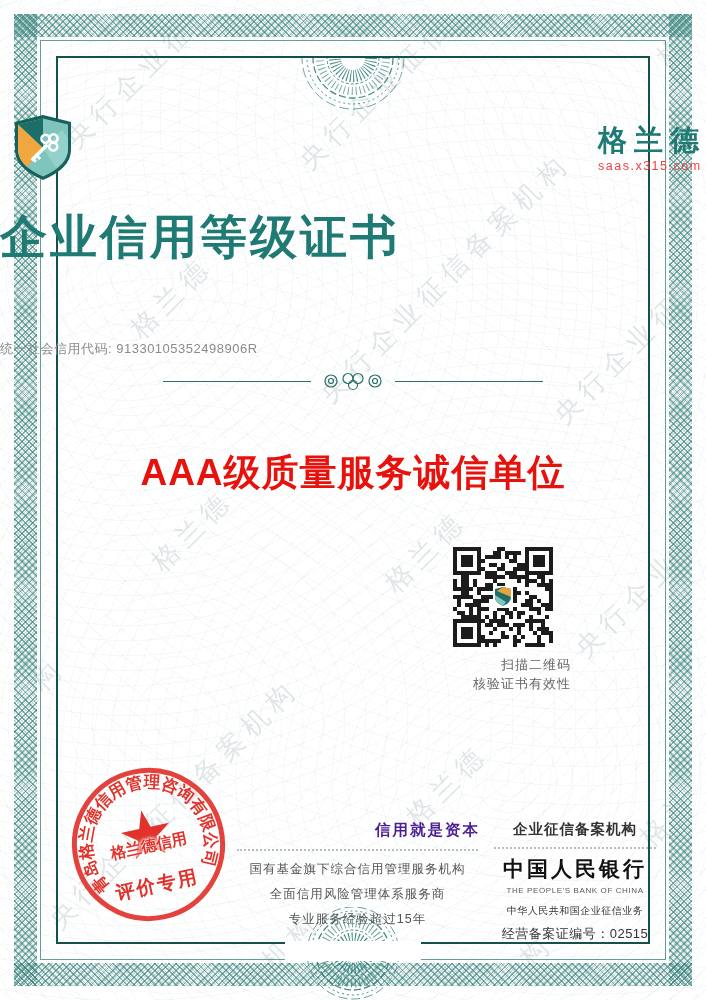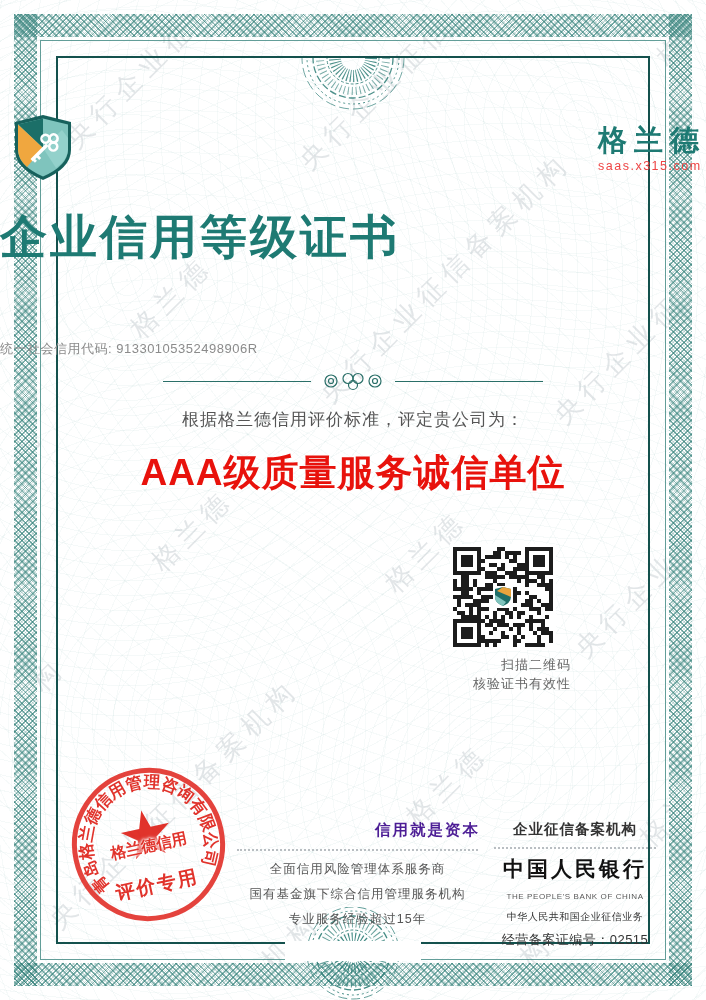--- a/index.html
+++ b/index.html
@@ -65,21 +65,21 @@
     text-shadow:0 0 2px #fff,0 0 3px #fff,0 0 4px #fff;}
   .seal-bottom{position:absolute;left:0;right:0;top:111px;text-align:center;font-size:19px;font-weight:bold;color:#df241c;letter-spacing:2px;}
   
   .footer-center{position:absolute;left:235px;top:820px;width:245px;text-align:center;}
   .footer-center .heading{font-size:15.5px;font-weight:bold;color:#4c1d95;letter-spacing:2px;text-align:right;}
   .dotted{border-top:2px dotted #b9bec2;margin:8px 2px 6px 2px;}
   .footer-center .line{font-size:12.5px;color:#555;line-height:25px;letter-spacing:1px;}
   .footer-right{position:absolute;left:492px;top:820px;width:166px;text-align:center;}
   .footer-right .heading{font-size:14.5px;font-weight:bold;color:#333;letter-spacing:1px;}
   .bank-cn{font-family:Liberation Serif, serif;font-size:21px;font-weight:bold;color:#111;letter-spacing:3px;margin-top:2px;}
-  .bank-en{font-size:8px;color:#5a5a5a;letter-spacing:.6px;margin-top:9px;}
+  .bank-en{font-size:8px;color:#5a5a5a;letter-spacing:.6px;margin-top:3px;}
   .fr-line1{font-size:10px;color:#333;margin-top:9px;letter-spacing:.5px;}
   .fr-line2{font-size:13px;color:#333;margin-top:7px;letter-spacing:.5px;}
 </style>
 </head>
 <body>
 
 <div class="cert">
   <div class="bg-contours"></div>
   <div class="watermark-layer">
       <div class="wm-rot">
@@ -162,21 +162,20 @@
           <circle cx="54" cy="13" r="6"></circle>
             <circle cx="54" cy="13" r="2.5"></circle>
           <circle cx="27" cy="10.5" r="5"></circle>
             <circle cx="37" cy="10.5" r="5"></circle>
           <circle cx="32" cy="17" r="4.5"></circle>
         </g>
       </svg>
       <div class="dline"></div>
     </div>
 
-    <div class="statement">根据格兰德信用评价标准，评定贵公司为：</div>
     <div class="rating">AAA级质量服务诚信单位</div>
 
 
     <div class="qr-box"><svg width="106" height="106" viewBox="0 0 106 106">
           <rect width="106" height="106" fill="#fff"></rect>
           <rect x="3" y="3" width="4" height="4" fill="#1c1c1c"></rect>
           <rect x="7" y="3" width="4" height="4" fill="#1c1c1c"></rect>
           <rect x="11" y="3" width="4" height="4" fill="#1c1c1c"></rect>
           <rect x="15" y="3" width="4" height="4" fill="#1c1c1c"></rect>
           <rect x="19" y="3" width="4" height="4" fill="#1c1c1c"></rect>
@@ -515,22 +514,22 @@
         </text>
       </svg>
       <div class="seal-star">★</div>
       <div class="seal-center">格兰德信用</div>
       <div class="seal-bottom">评价专用</div>
     </div>
 
     <div class="footer-center">
       <div class="heading">信用就是资本</div>
       <div class="dotted"></div>
+      <div class="line">国有基金旗下综合信用管理服务机构</div>
       <div class="line">全面信用风险管理体系服务商</div>
-      <div class="line">国有基金旗下综合信用管理服务机构</div>
       <div class="line">专业服务经验超过15年</div>
     </div>
 
     <div class="footer-right">
       <div class="heading">企业征信备案机构</div>
       <div class="dotted"></div>
       <div class="bank-cn">中国人民银行</div>
       <div class="bank-en">THE PEOPLE'S BANK OF CHINA</div>
       <div class="fr-line1">中华人民共和国企业征信业务</div>
       <div class="fr-line2">经营备案证编号：02515</div>

